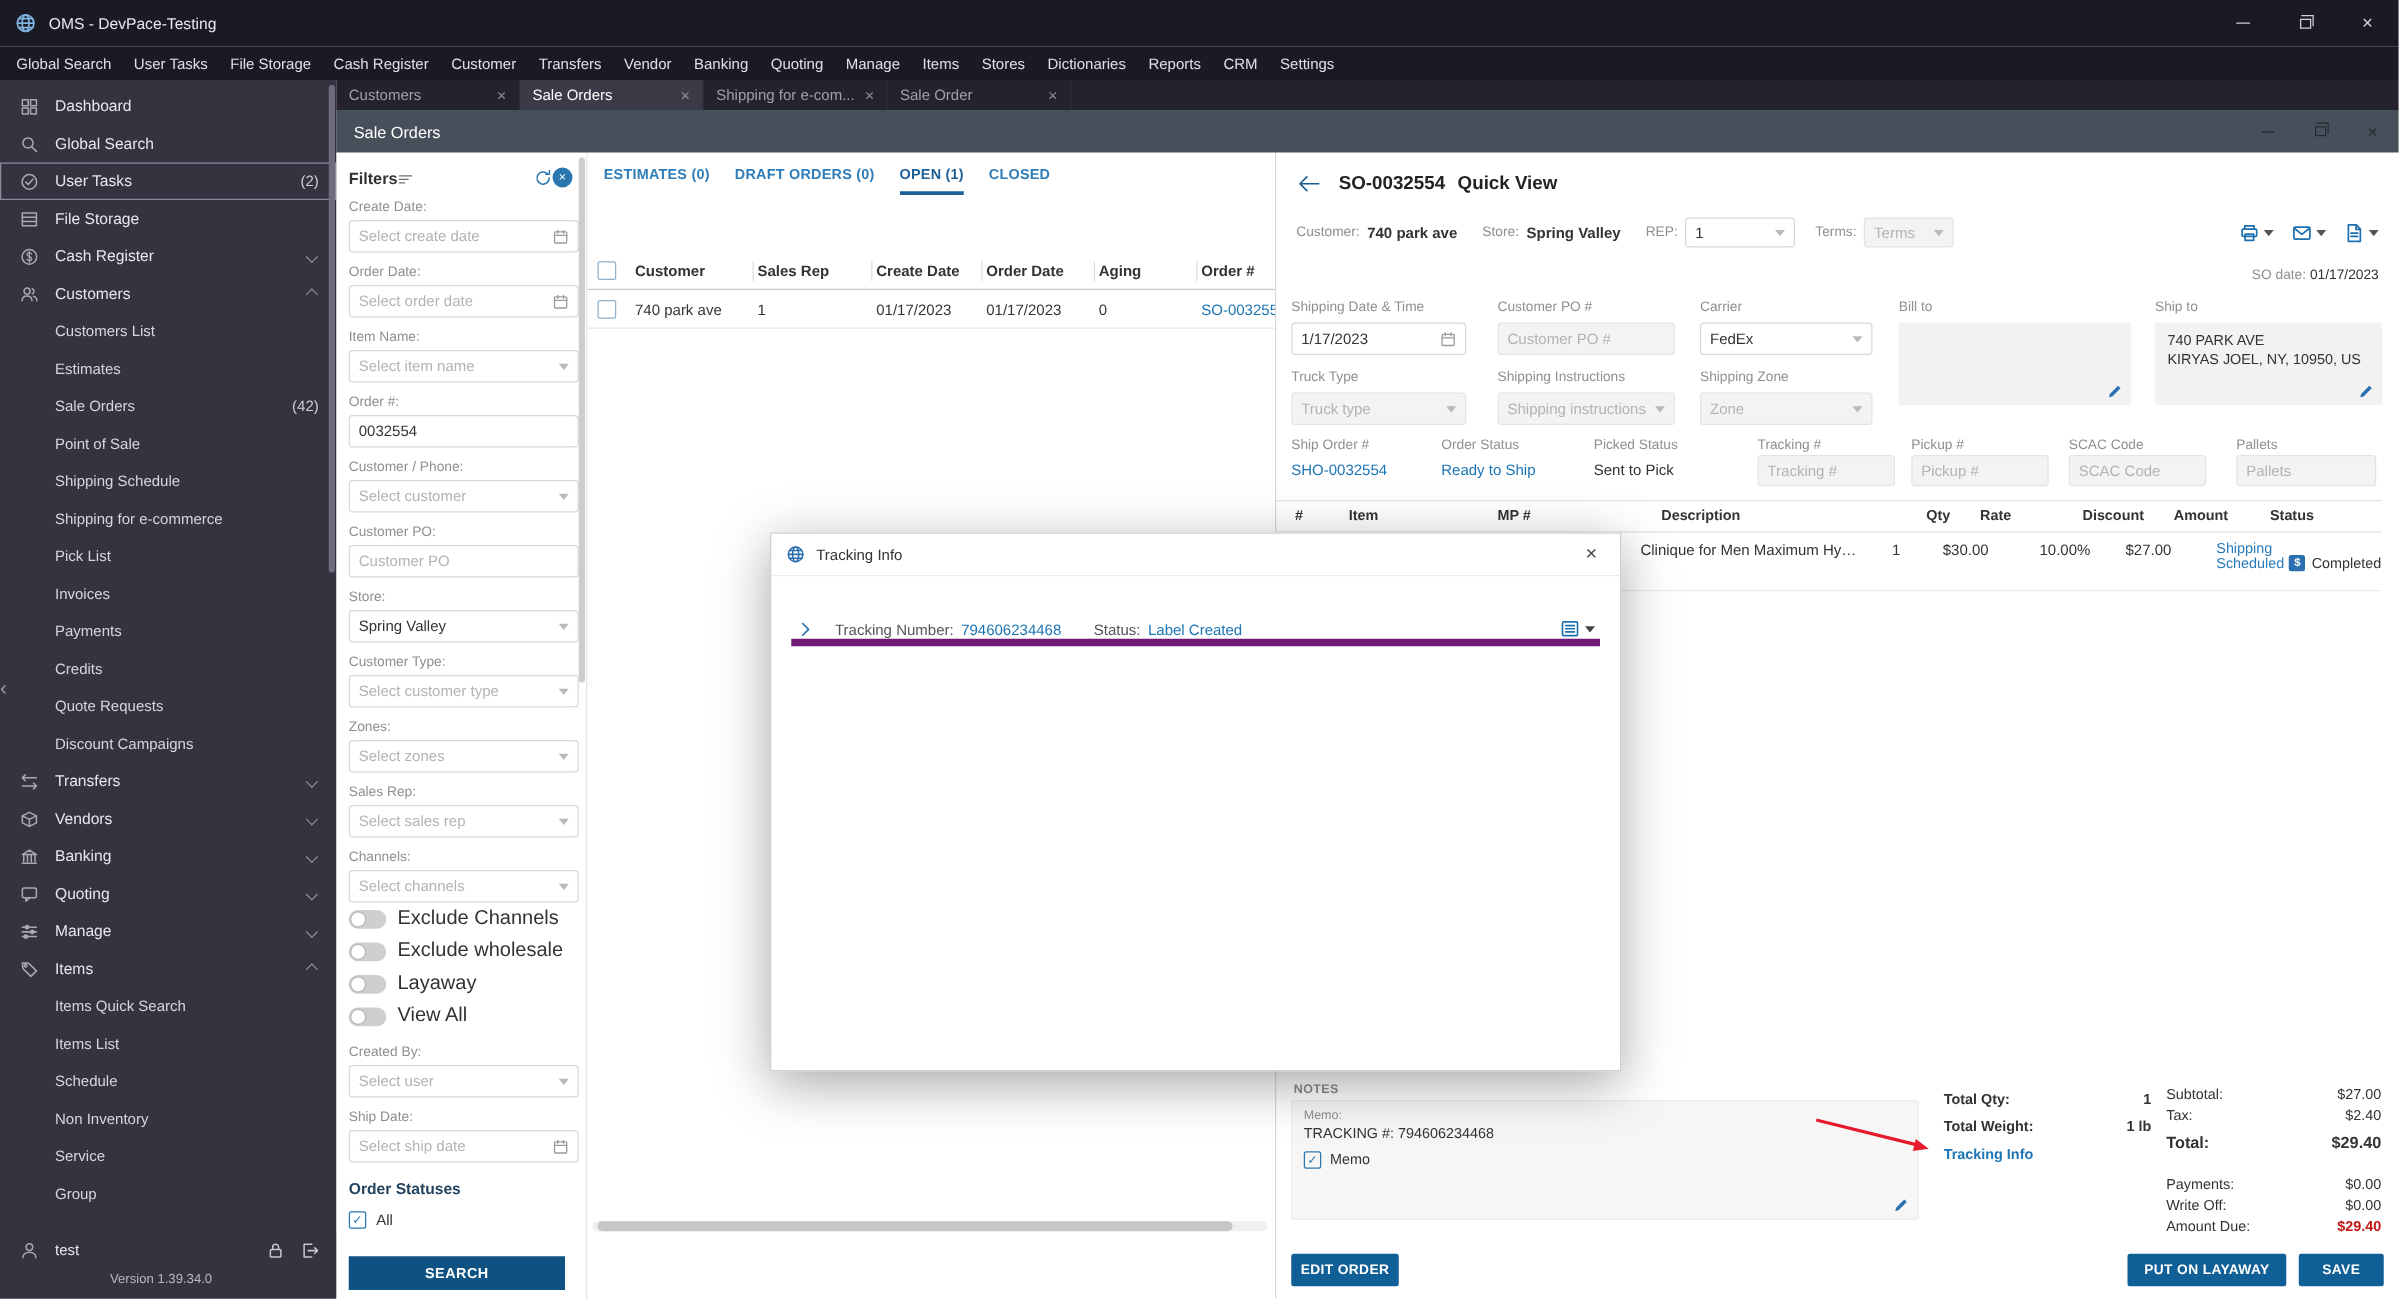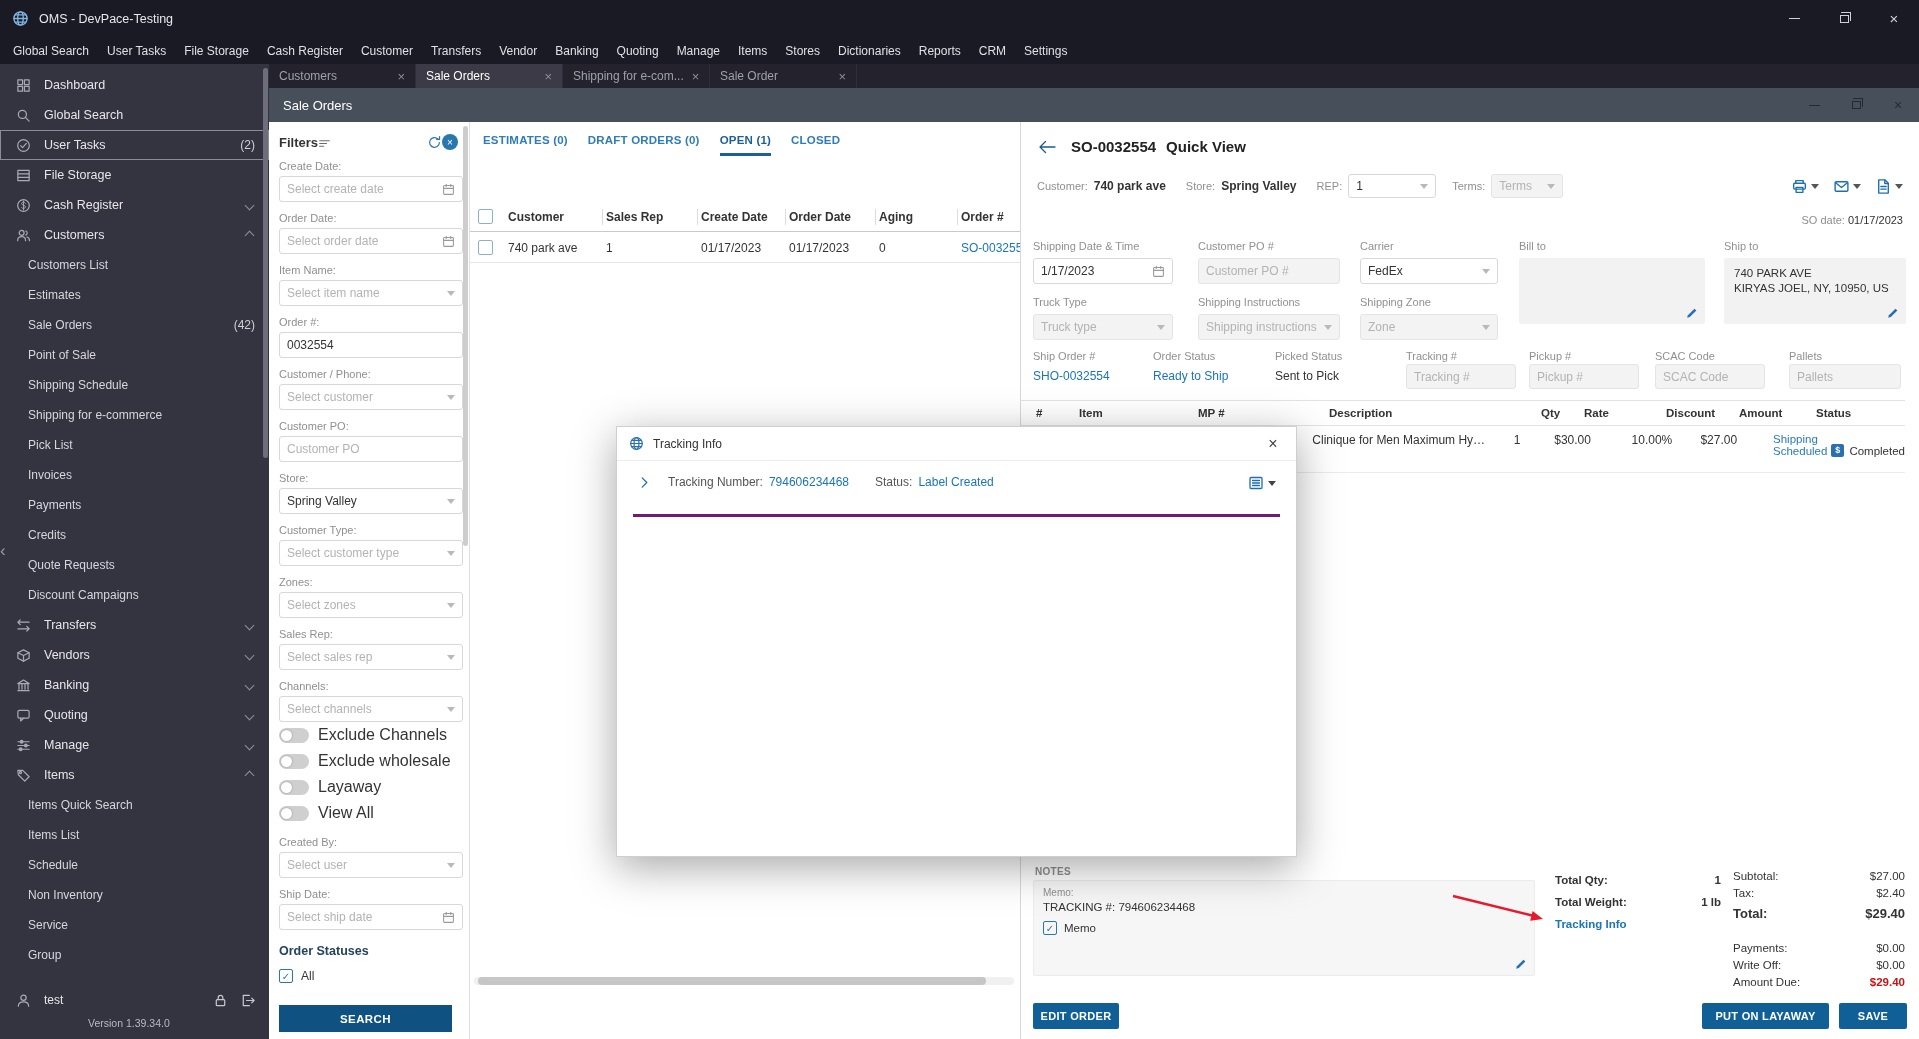--- a/index.html
+++ b/index.html
@@ -16,21 +16,21 @@
 .sh-restore{position:relative;width:9px;height:8px;border:1px solid currentColor}
 .sh-restore::before{content:"";position:absolute;right:-3px;top:-4px;width:9px;height:8px;border-top:1px solid currentColor;border-right:1px solid currentColor}
 
 .menubar{position:absolute;top:37px;left:0;right:0;height:27px;background:#1a1a24;display:flex;align-items:center;padding-left:4px;z-index:5}
 .menu-item{color:#dfe0e6;font-size:12px;padding:0 9px;height:100%;display:flex;align-items:center;cursor:pointer;white-space:nowrap}
 
 .sidebar{position:absolute;top:64px;left:0;width:269px;bottom:0;background:#343340;overflow:hidden;z-index:4}
 .sb-list{padding-top:6px}
 .sb-row{height:30px;display:flex;align-items:center;padding-left:16px;color:#e6e6eb;font-size:12.5px;cursor:pointer;position:relative}
 .sb-ic{color:#a9a9b4;margin-right:13px}
-.sb-sub{padding-left:28px;color:#d6d6dd;font-size:12px}
+.sb-sub{padding-left:44px;color:#d6d6dd;font-size:12px}
 .sb-badge{margin-left:auto;margin-right:14px;color:#cfcfd7;font-size:12px}
 .sb-focus{outline:1px solid #8b8b99;outline-offset:-1px}
 .chev{width:7px;height:7px;border-right:1.5px solid #8f909b;border-bottom:1.5px solid #8f909b;margin-left:auto;margin-right:16px;flex:0 0 auto}
 .chev-down{transform:rotate(45deg)}
 .chev-up{transform:rotate(-135deg)}
 .sb-scroll{position:absolute;right:1px;top:4px;width:5px;height:390px;background:#6e6d7c;border-radius:3px}
 .sb-collapse{position:absolute;left:0;top:478px;color:#9a9aa6;font-size:17px;line-height:17px;cursor:pointer}
 .sb-bottom{position:absolute;left:0;right:0;bottom:0;padding-bottom:6px;background:#343340}
 .sb-user{height:28px;display:flex;align-items:center;padding:0 14px 0 16px;color:#e6e6eb}
 .sb-user .sb-ic{margin-right:13px}
@@ -122,21 +122,21 @@
 .tr-row{display:flex;justify-content:space-between;font-size:11.5px;color:#333;height:17px}
 .tr-total{font-size:13px;font-weight:bold;height:22px;margin-top:2px}
 .tr-gap{height:14px}
 .tr-red{color:#c41414;font-weight:bold}
 .qv-btn{position:absolute;top:881px;height:26px;background:#115f97;color:#fff;font-size:11px;font-weight:bold;display:flex;align-items:center;justify-content:center;border-radius:2px;letter-spacing:.3px;cursor:pointer}
 
 .dialog{position:absolute;left:616px;top:426px;width:681px;height:431px;background:#fff;border:1px solid #cfcfcf;box-shadow:0 10px 40px rgba(0,0,0,.35);z-index:40}
 .dlg-title{height:34px;display:flex;align-items:center;padding-left:12px;border-bottom:1px solid #ececec;font-size:12px;color:#333}
 .dlg-logo{color:#2a6fb0;width:15px;height:15px;margin-right:9px}
 .dlg-close{margin-left:auto;width:46px;height:34px;display:flex;align-items:center;justify-content:center;font-size:16px;color:#444;cursor:pointer}
-.dlg-row{margin:14px 16px 0;height:42px;display:flex;align-items:flex-start;border-bottom:3px solid #701a75;padding:0 4px}
+.dlg-row{margin:14px 16px 0;height:42px;display:flex;align-items:flex-end;border-bottom:6px solid #701a75;padding:0 4px}
 .dlg-chev{color:#1e6fae;width:15px;height:15px;cursor:pointer}
 .dlg-lbl{color:#555;font-size:12px;margin-left:16px}
 .dlg-link{color:#1b75b5;font-size:12px;margin-left:6px;cursor:pointer}
 .dlg-action{margin-left:auto;display:flex;align-items:center;gap:4px;color:#1e6fae;cursor:pointer}
 .dlg-action .caret{border-top-color:#444;margin-left:0}
 
 .anno-arrow{position:absolute;left:1448px;top:888px;z-index:50;pointer-events:none}
 </style>
 </head>
 <body>

